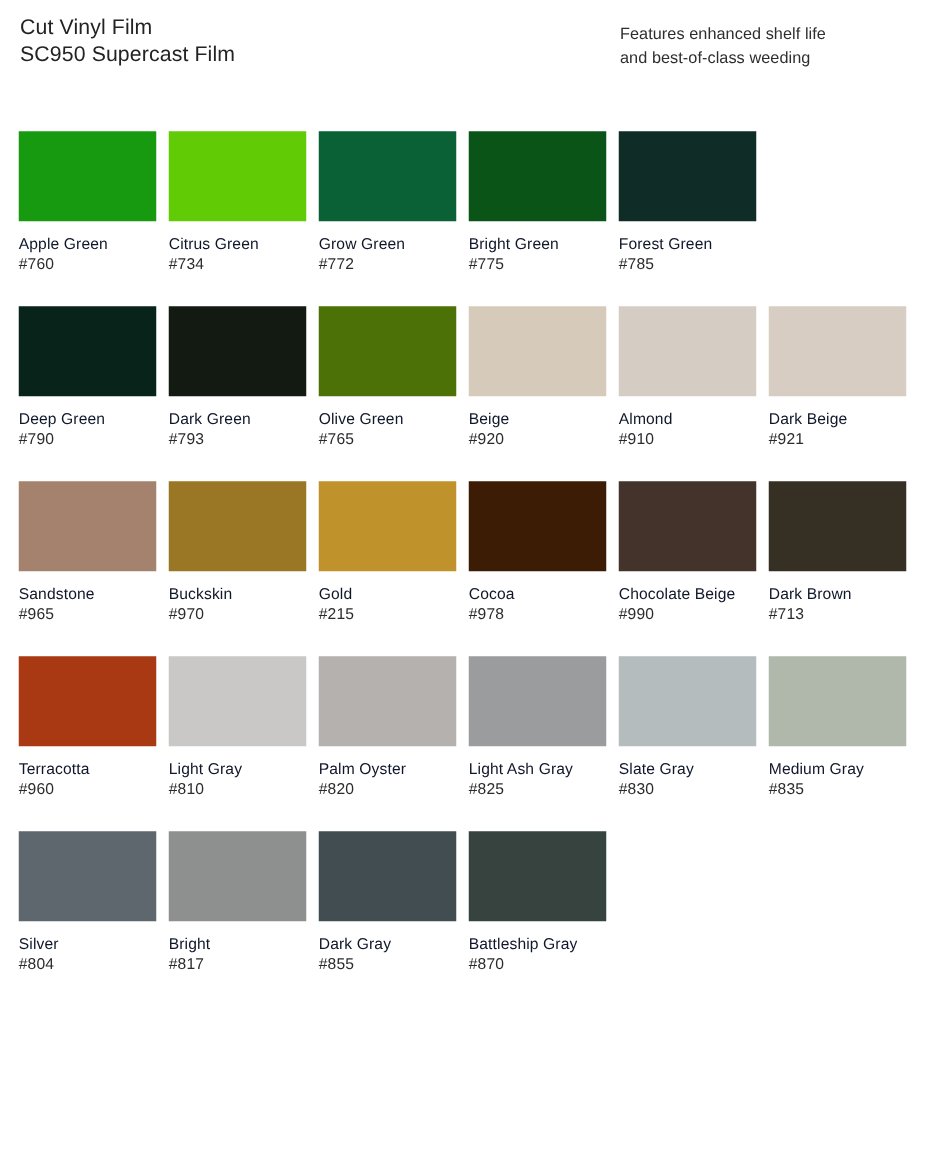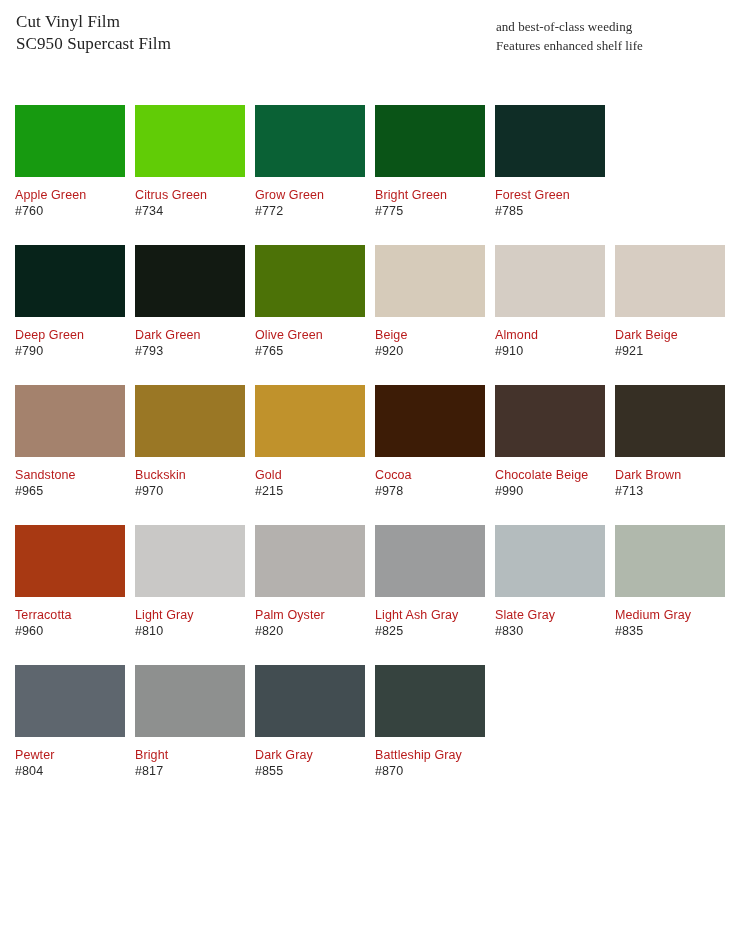--- a/index.html
+++ b/index.html
@@ -23,21 +23,20 @@
     box-sizing: border-box;
   }
 
   
   .header {
     position: absolute;
     left: 0;
     top: 0;
     width: 740px;
     height: 95px;
-    font-family: Liberation Serif, serif;
   }
   .title-block {
     position: absolute;
     left: 16px;
     top: 11px;
     width: 420px;
   }
   .title-line {
     font-size: 17px;
     line-height: 22px;
@@ -84,43 +83,43 @@
     width: 110px;
     height: 72px;
     display: block;
   }
   .caption {
     margin-top: 10px;
   }
   .swatch-name {
     font-size: 12.5px;
     line-height: 16px;
-    color: #b91c1c;
+    color: #0f172a;
     letter-spacing: 0.1px;
   }
   .swatch-code {
     font-size: 12.5px;
     line-height: 16px;
     color: #2b2b2b;
     letter-spacing: 0.1px;
   }
 </style>
 </head>
 <body>
 
 <div class="page">
 
   <div class="header">
     <div class="title-block">
       <div class="title-line">Cut Vinyl Film</div>
       <div class="title-line">SC950 Supercast Film</div>
     </div>
     <div class="features-block">
+      <div class="features-line">Features enhanced shelf life</div>
       <div class="features-line">and best-of-class weeding</div>
-      <div class="features-line">Features enhanced shelf life</div>
     </div>
   </div>
 
   <div class="grid" id="swatch-grid">
       <div class="row">
         <div class="cell">
           <div class="chip" style="background: rgb(23, 154, 16);"></div>
           <div class="caption">
             <div class="swatch-name">Apple Green</div>
             <div class="swatch-code">#760</div>
@@ -284,21 +283,21 @@
           <div class="caption">
             <div class="swatch-name">Medium Gray</div>
             <div class="swatch-code">#835</div>
           </div>
         </div>
       </div>
       <div class="row">
         <div class="cell">
           <div class="chip" style="background: rgb(94, 102, 110);"></div>
           <div class="caption">
-            <div class="swatch-name">Pewter</div>
+            <div class="swatch-name">Silver</div>
             <div class="swatch-code">#804</div>
           </div>
         </div>
         <div class="cell">
           <div class="chip" style="background: rgb(142, 144, 143);"></div>
           <div class="caption">
             <div class="swatch-name">Bright</div>
             <div class="swatch-code">#817</div>
           </div>
         </div>

